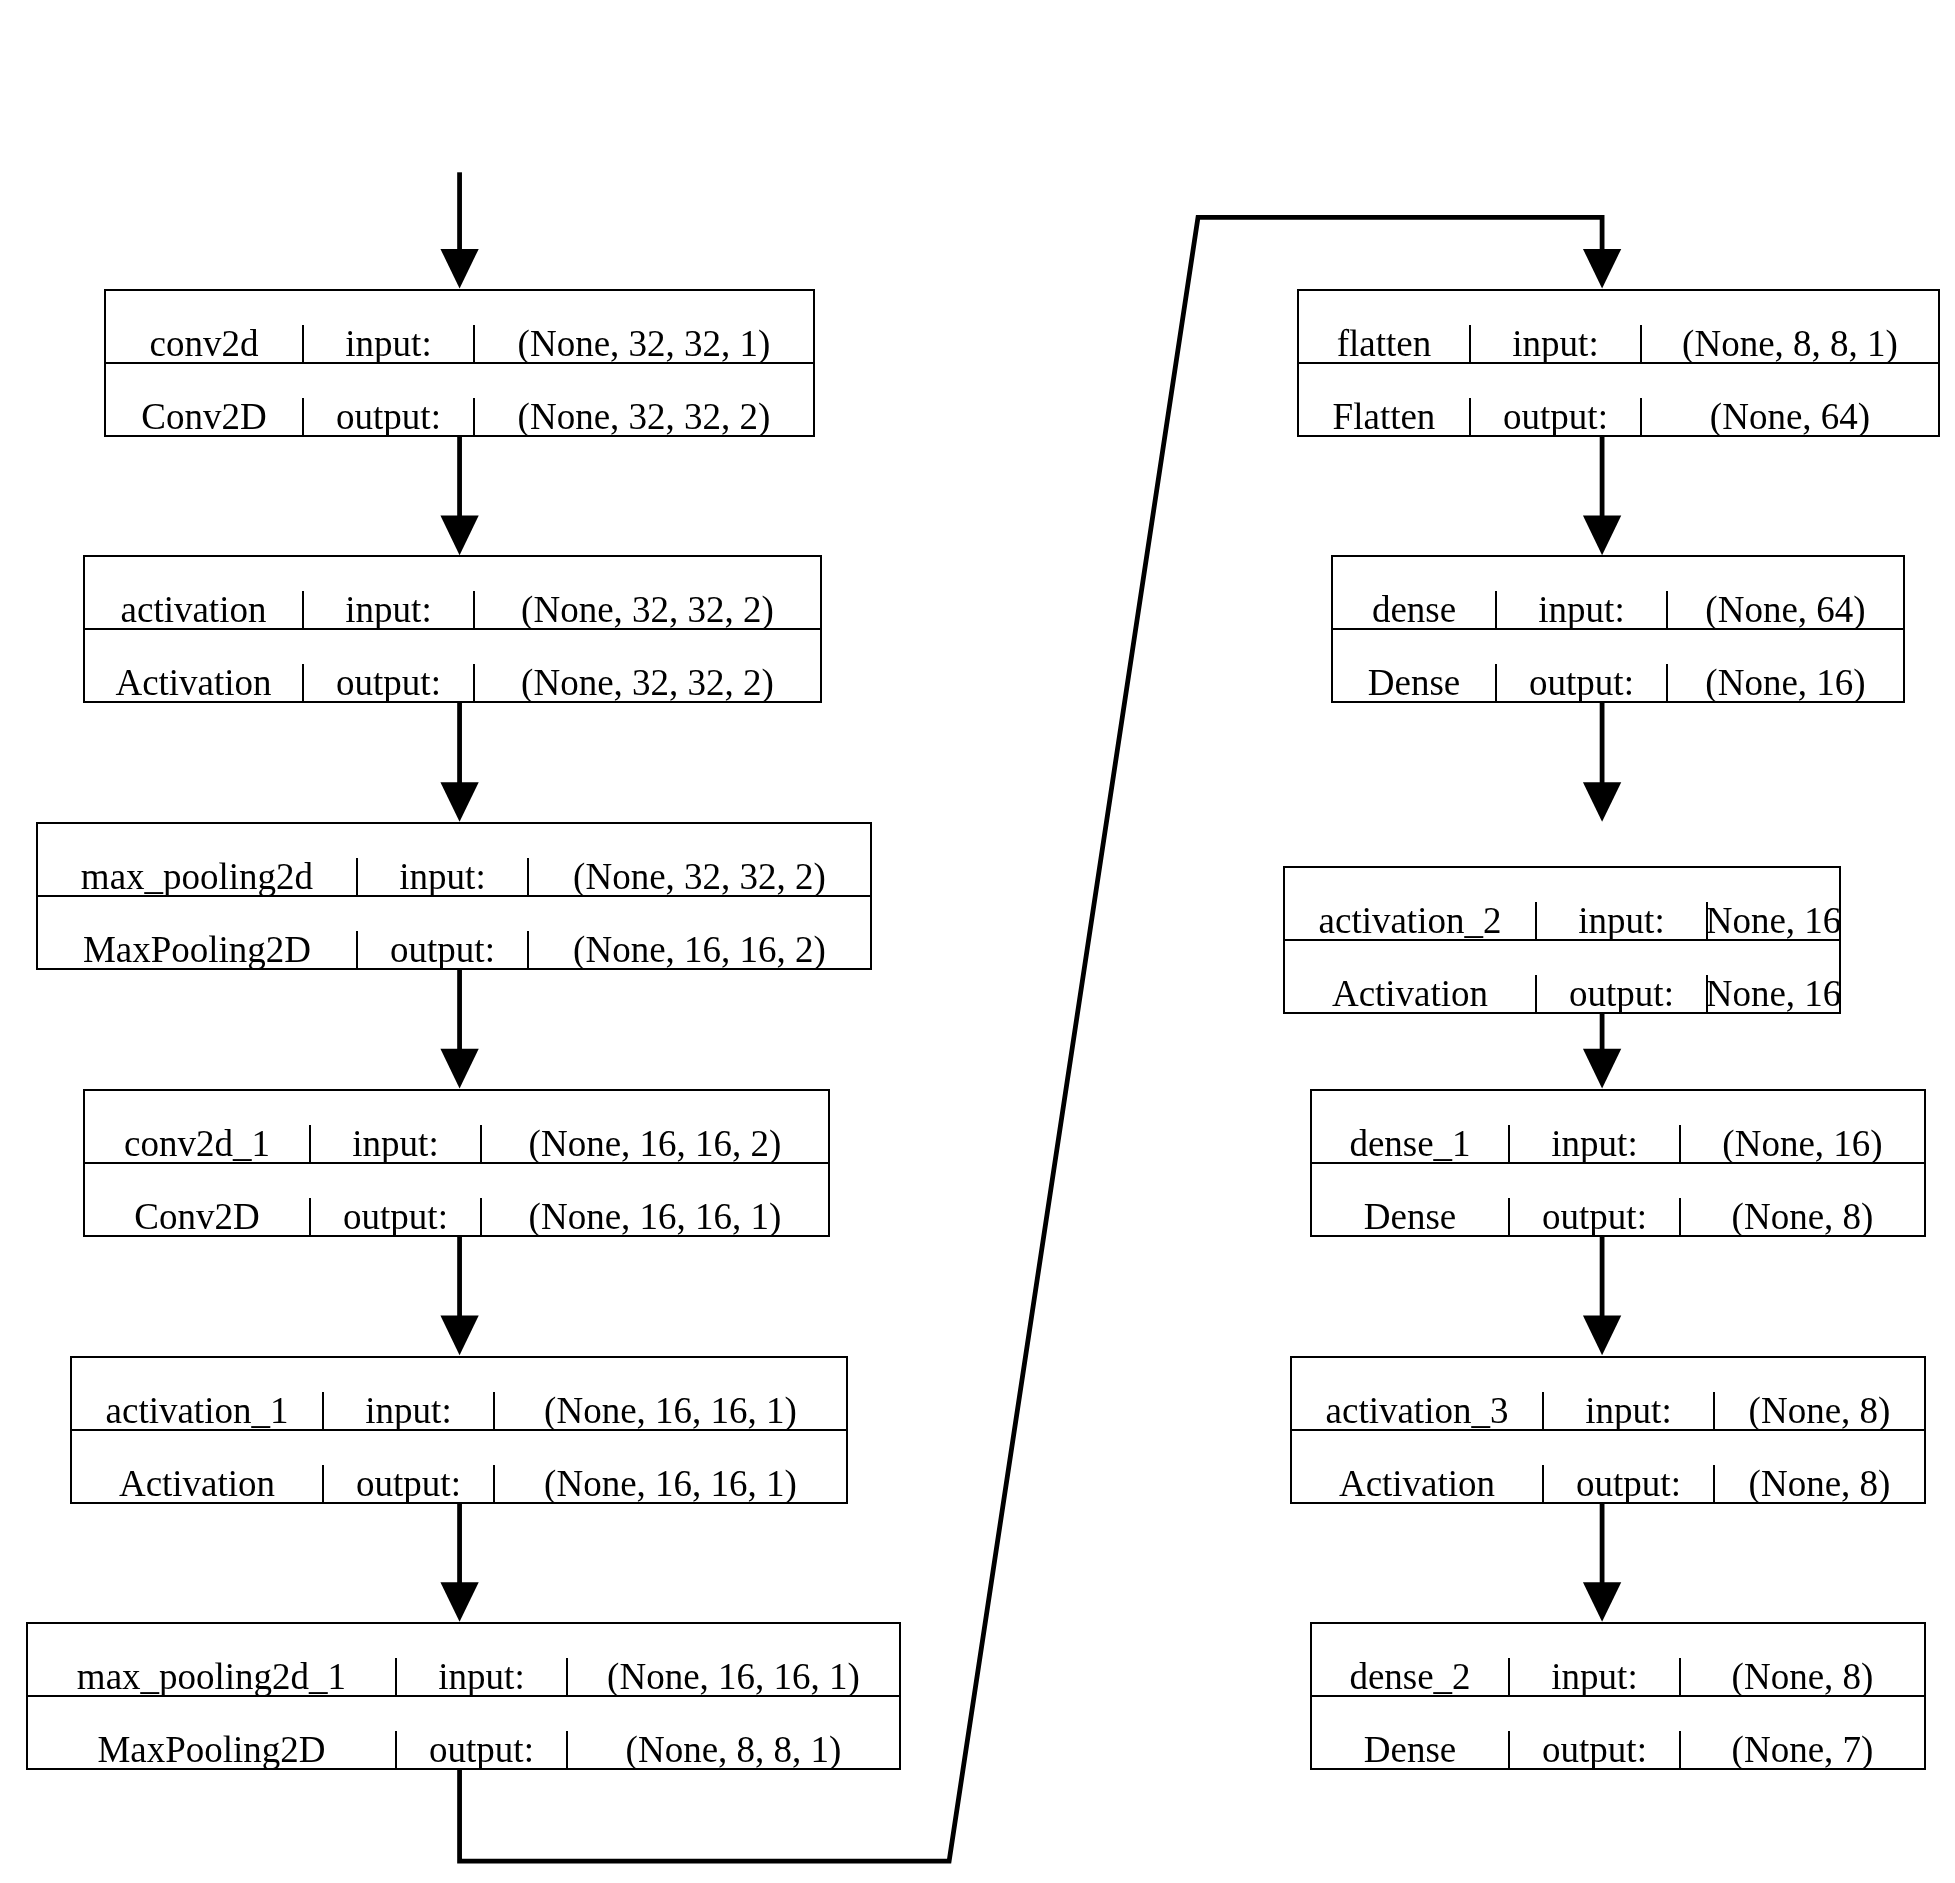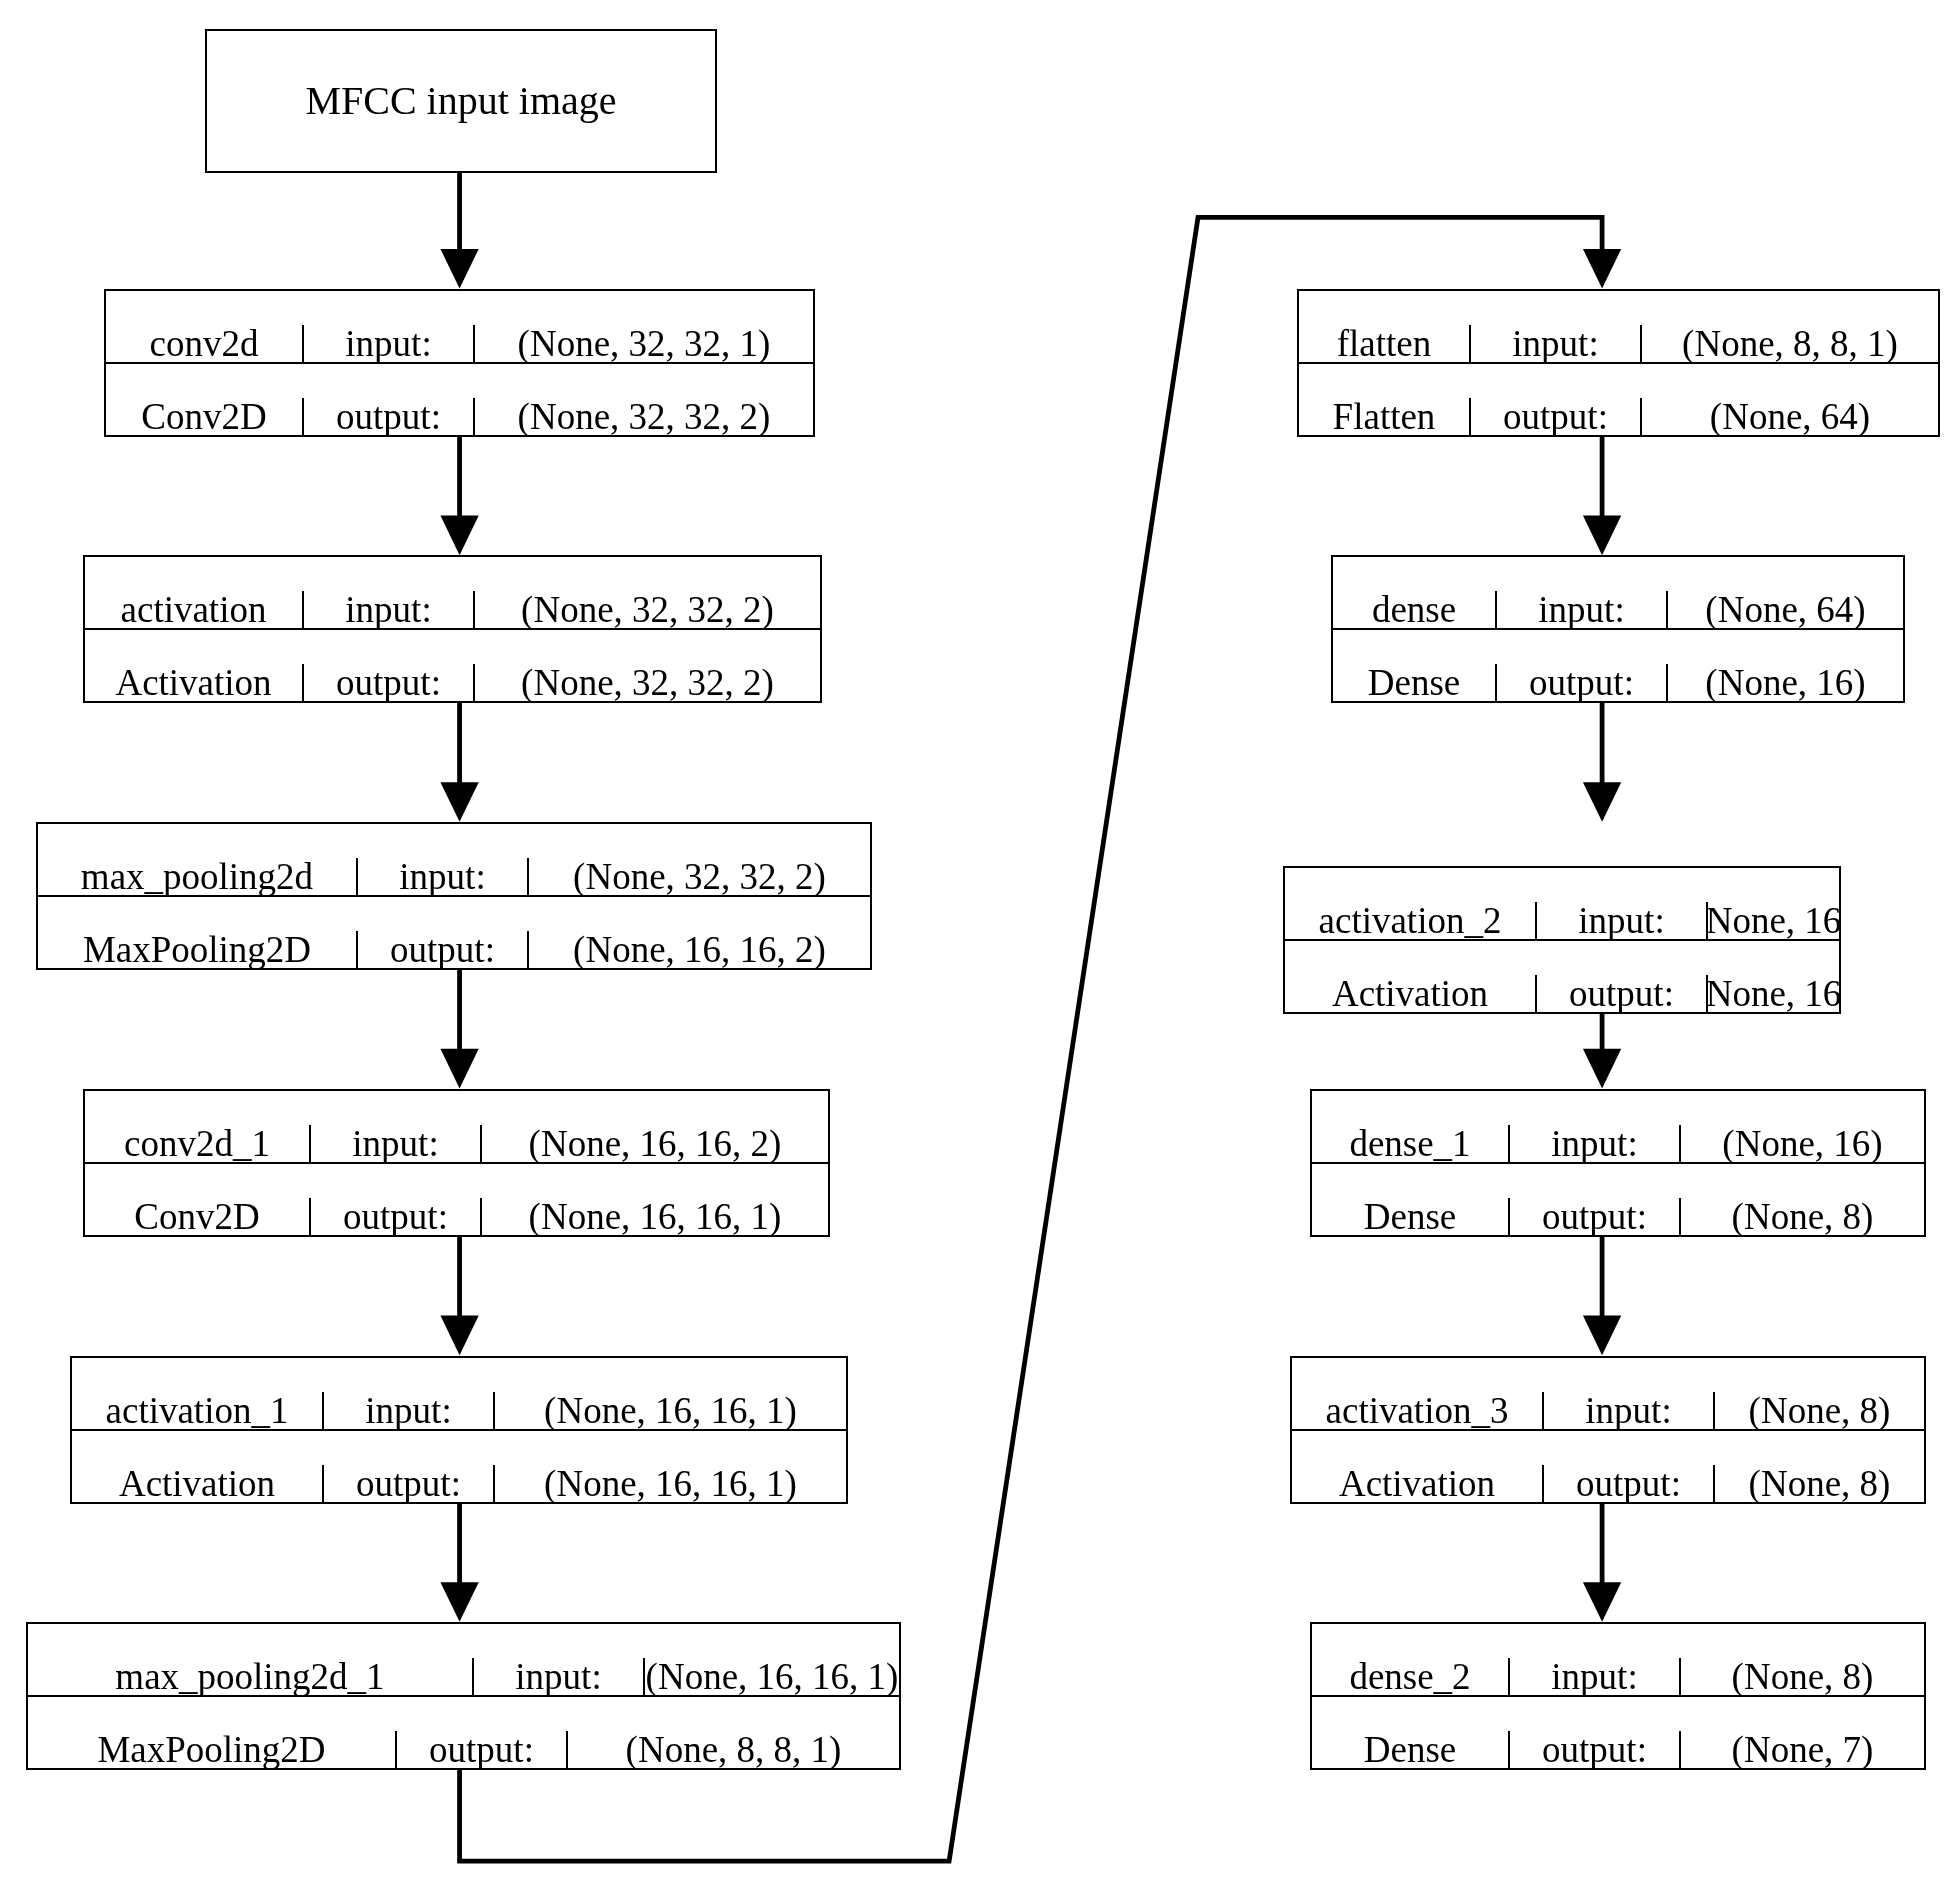--- a/index.html
+++ b/index.html
@@ -117,23 +117,20 @@
     </g>
     <g fill="#000000">
       <polygon points="2343,812 2315,754 2371,754"></polygon>
       <polygon points="2343,1202 2315,1144 2371,1144"></polygon>
       <polygon points="2343,1592 2315,1534 2371,1534"></polygon>
       <polygon points="2343,1982 2315,1924 2371,1924"></polygon>
       <polygon points="2343,2372 2315,2314 2371,2314"></polygon>
     </g>
   </svg>
 
-  <div class="plainbox" style="left:205px; top:29px; width:512px; height:144px;">
-    <span>MFCC input image</span>
-  </div>
 
   <div class="node" style="left:104px; top:289px; width:711px; height:148px;">
     <div class="row top">
       <div class="cell c-name" style="width:198px">conv2d</div>
       <div class="cell c-label" style="width:171px">input:</div>
       <div class="cell" style="flex:1">(None, 32, 32, 1)</div>
     </div>
     <div class="row">
       <div class="cell c-name" style="width:198px">Conv2D</div>
       <div class="cell c-label" style="width:171px">output:</div>
@@ -188,21 +185,21 @@
     </div>
     <div class="row">
       <div class="cell c-name" style="width:252px">Activation</div>
       <div class="cell c-label" style="width:171px">output:</div>
       <div class="cell" style="flex:1">(None, 16, 16, 1)</div>
     </div>
   </div>
 
   <div class="node" style="left:26px; top:1622px; width:875px; height:148px;">
     <div class="row top">
-      <div class="cell c-name" style="width:446px">max_pooling2d_1</div>
+      <div class="cell c-name" style="width:369px">max_pooling2d_1</div>
       <div class="cell c-label" style="width:171px">input:</div>
       <div class="cell" style="flex:1">(None, 16, 16, 1)</div>
     </div>
     <div class="row">
       <div class="cell c-name" style="width:369px">MaxPooling2D</div>
       <div class="cell c-label" style="width:171px">output:</div>
       <div class="cell" style="flex:1">(None, 8, 8, 1)</div>
     </div>
   </div>
 

